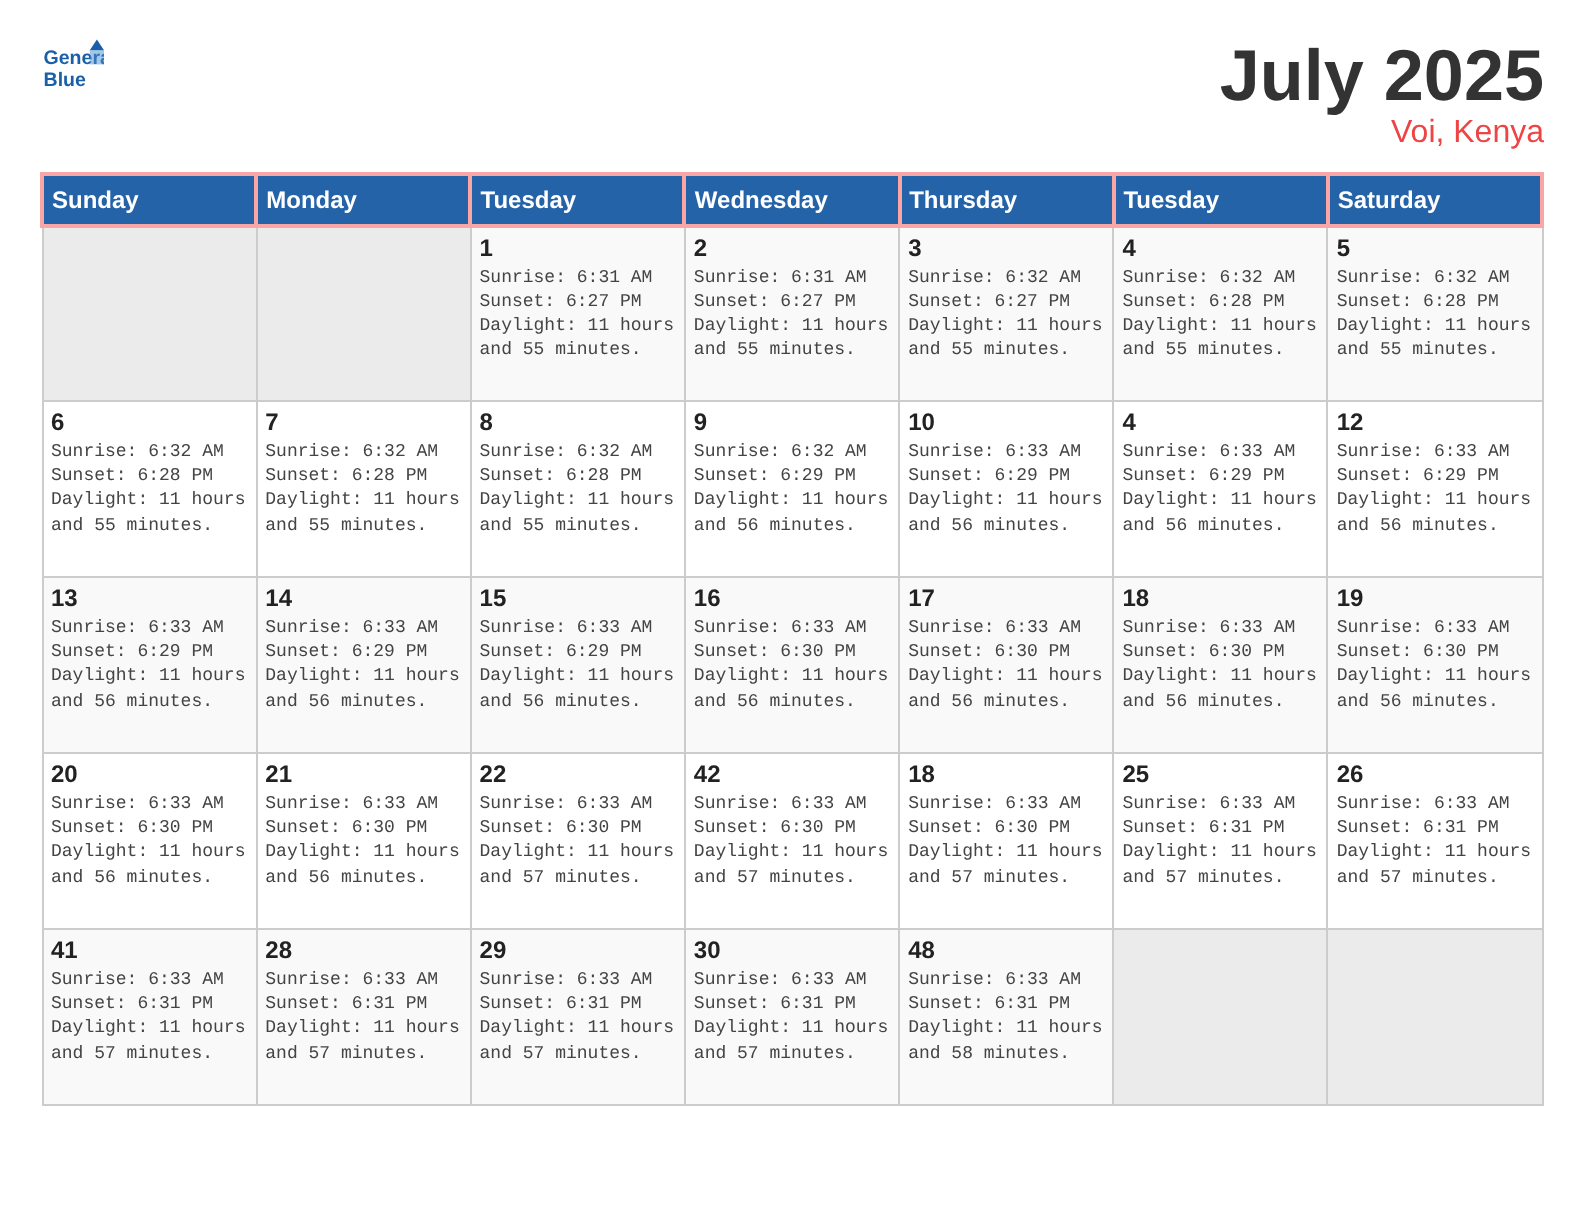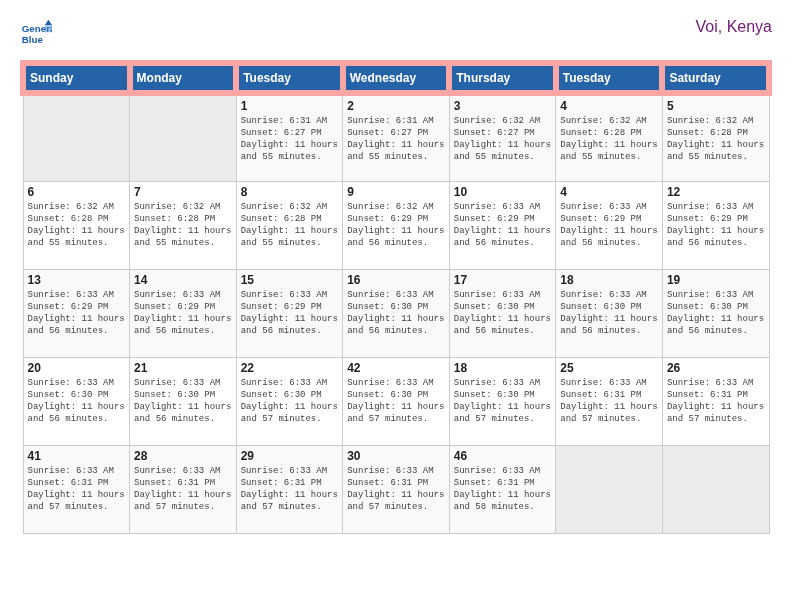--- a/index.html
+++ b/index.html
@@ -35,35 +35,35 @@
       text-align: right;
     }
     .month-title {
       font-size: 36px;
       font-weight: bold;
       color: #333;
       line-height: 1.1;
     }
     .location {
       font-size: 16px;
-      color: #701a75;
+      color: #ef4444;
     }
     table {
       width: 100%;
       border-collapse: collapse;
       table-layout: fixed;
     }
     thead tr th {
       background-color: #2563a8;
       color: #fff;
       font-size: 12px;
       font-weight: bold;
       padding: 5px 4px;
       text-align: left;
-      border: 6px solid #fca5a5;
+      border: 2px solid #fca5a5;
     }
     tbody tr td {
       vertical-align: top;
       border: 1px solid #ccc;
       padding: 3px 4px;
       font-size: 9.5px;
       color: #333;
       height: 88px;
       background: #fff;
     }
@@ -98,20 +98,21 @@
     <div class="logo">
       <svg class="logo-icon" viewBox="0 0 36 36">
         <rect x="0" y="0" width="36" height="36" fill="white"></rect>
         <text x="2" y="16" font-size="11" font-weight="bold" fill="#1a5fa8" font-family="Arial">General</text>
         <text x="2" y="28" font-size="11" font-weight="bold" fill="#1a5fa8" font-family="Arial">Blue</text>
         <polygon points="28,8 36,8 32,2" fill="#1a5fa8"></polygon>
         <polygon points="28,8 36,8 36,16 28,16" fill="#4a90d4" opacity="0.5"></polygon>
       </svg>
     </div>
     <div class="title-area">
+      <div class="month-title">July 2025</div>
       <div class="location">Voi, Kenya</div>
     </div>
   </div>
 
   <table>
     <thead>
       <tr>
         <th>Sunday</th>
         <th>Monday</th>
         <th>Tuesday</th>
@@ -307,21 +308,21 @@
 Sunset: 6:31 PM
 Daylight: 11 hours and 57 minutes.</div>
           </td>
           <td>
             <span class="day-number">30</span>
             <div class="day-info">Sunrise: 6:33 AM
 Sunset: 6:31 PM
 Daylight: 11 hours and 57 minutes.</div>
           </td>
           <td>
-            <span class="day-number">46</span>
+            <span class="day-number">48</span>
             <div class="day-info">Sunrise: 6:33 AM
 Sunset: 6:31 PM
 Daylight: 11 hours and 58 minutes.</div>
           </td>
           <td class="empty"></td>
           <td class="empty"></td>
         </tr>
       </tbody>
   </table>
 </div>

